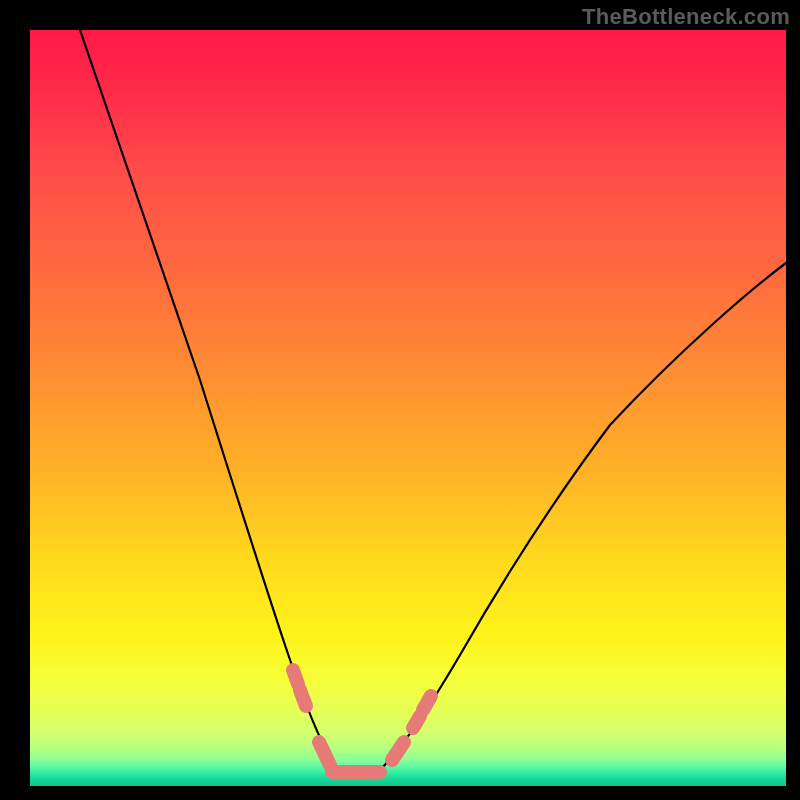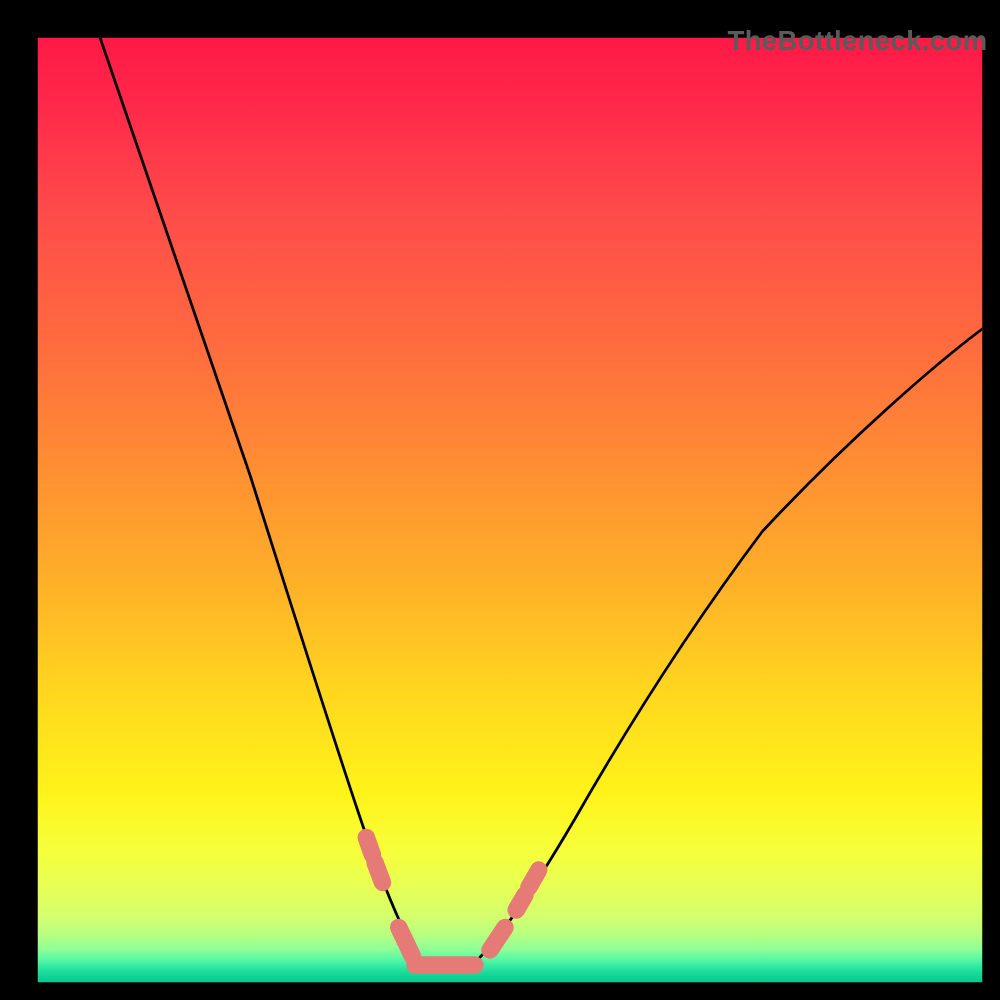--- a/index.html
+++ b/index.html
@@ -11,21 +11,21 @@
     font-family: Arial, Helvetica, sans-serif;
   }
   .stage {
     position: relative;
     width: 800px;
     height: 800px;
     background: #000;
   }
   .watermark {
     position: absolute;
-    top: 20px;
+    top: 4px;
     right: 10px;
     color: #5b5b5b;
     font-size: 22px;
     font-weight: 600;
     letter-spacing: 0.3px;
     z-index: 10;
     pointer-events: none;
   }
   .plot-area {
     position: absolute;

